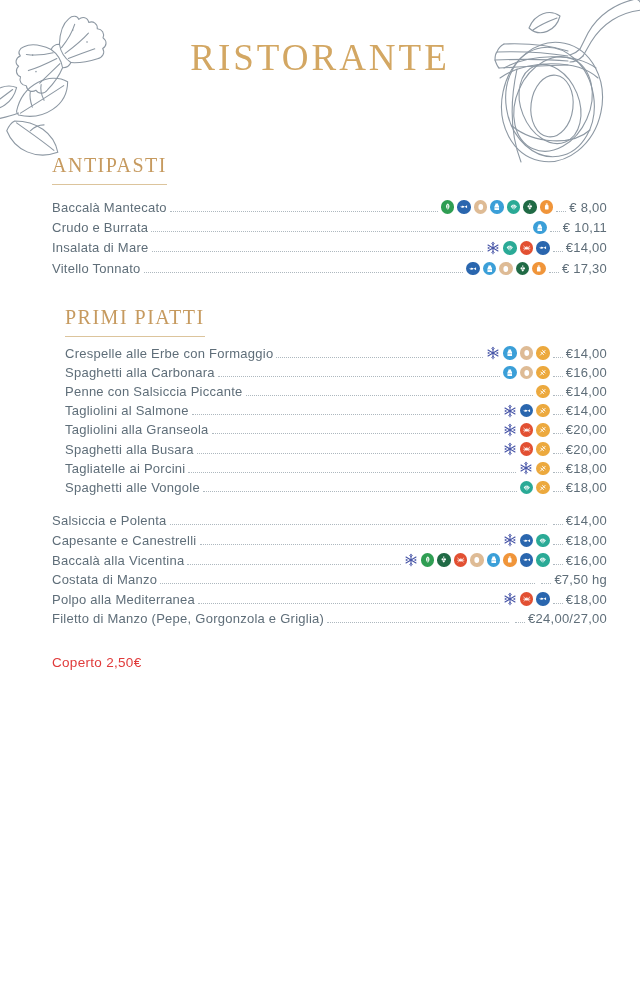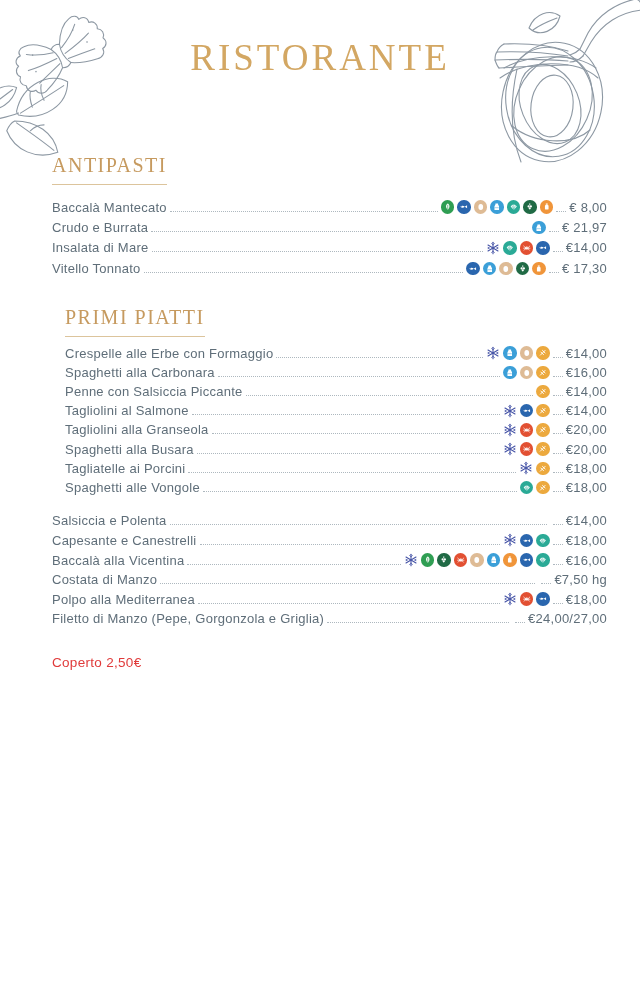--- a/index.html
+++ b/index.html
@@ -223,21 +223,21 @@
     <span class="leader"></span>
     <span class="icons">
                 <span class="al-icon" style="background: rgb(59, 159, 216); color: rgb(59, 159, 216);">
                   <svg viewBox="0 0 10 10">
                     <path d="M3.6 1.5 h2.8 v1.2 l1 1.7 v4.1 h-4.8 v-4.1 l1-1.7 Z" fill="#fff"></path>
                     <path d="M2.9 6 h4.2" stroke="currentColor" stroke-width="0.5"></path>
                   </svg>
                 </span>
               </span>
     <span class="leader mini"></span>
-    <span class="price">€ 21,97</span>
+    <span class="price">€ 10,11</span>
   </div>
 
   <div class="row">
     <span class="dish">Insalata di Mare</span>
     <span class="leader"></span>
     <span class="icons">
                 <span class="al-icon frozen">
                   <svg viewBox="0 0 14 14" fill="none" stroke="#4553A6" stroke-width="1.1" stroke-linecap="round">
                     <line x1="7" y1="1.2" x2="7" y2="12.8"></line>
                     <line x1="2" y1="4.1" x2="12" y2="9.9"></line>

